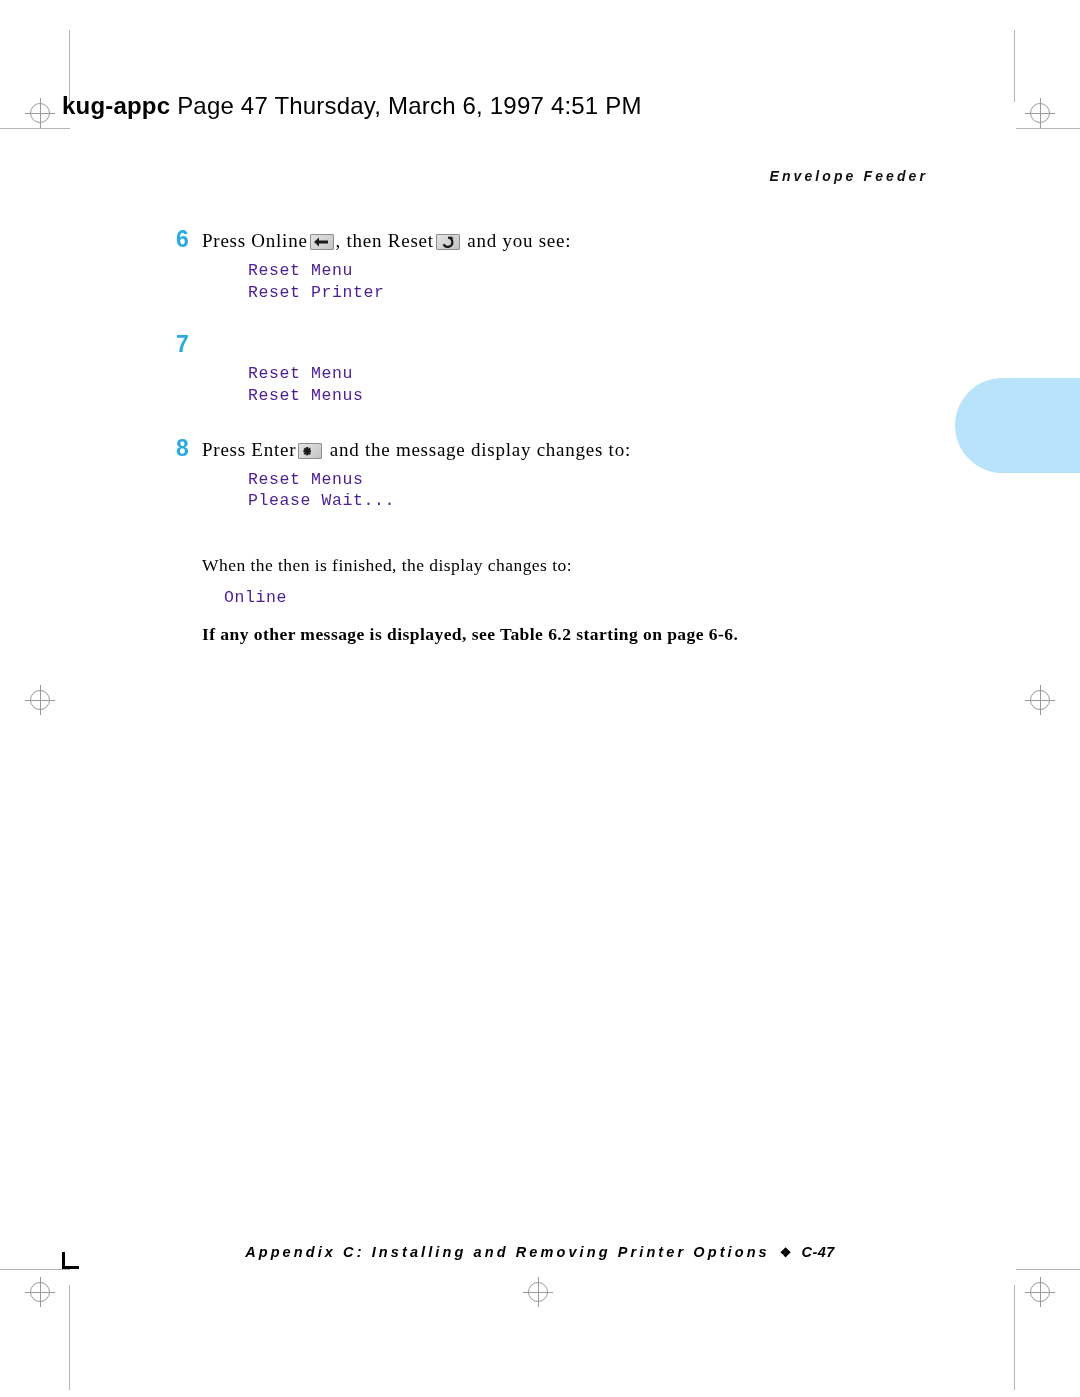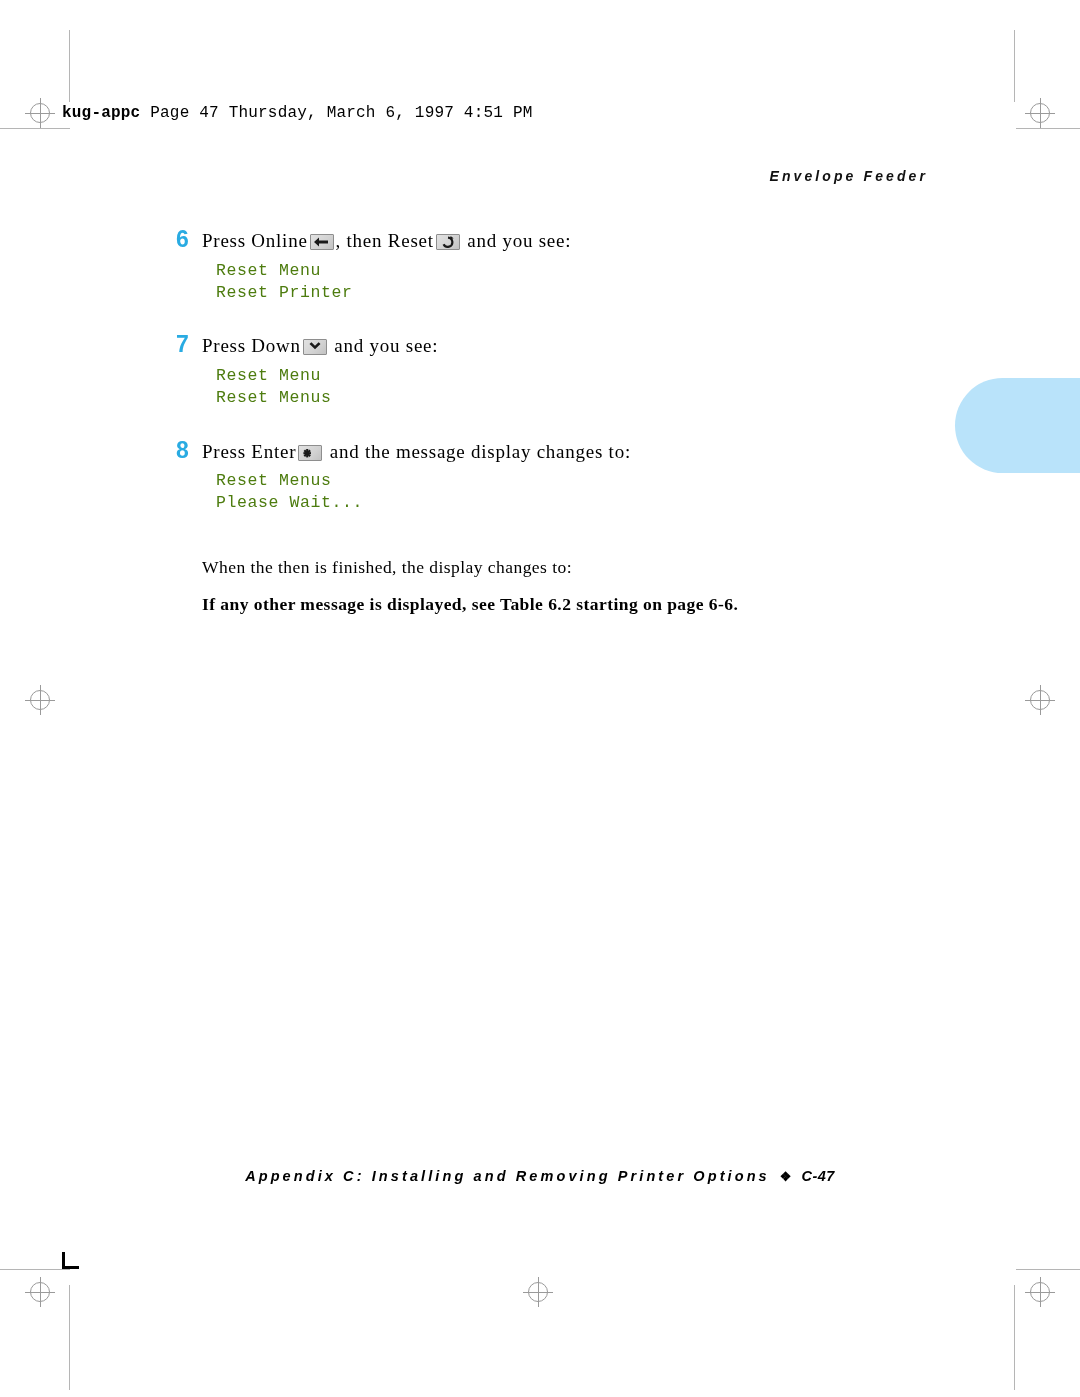--- a/index.html
+++ b/index.html
@@ -56,23 +56,23 @@
     height: 14px;
     border-left: 3px solid #000;
     border-bottom: 3px solid #000;
     pointer-events: none;
   }
 
   
   .slug {
     position: absolute;
     left: 62px;
-    top: 104px;
-    font-family: Liberation Mono, monospace;
-    font-size: 16px;
+    top: 92px;
+    font-family: Liberation Sans, sans-serif;
+    font-size: 24px;
     letter-spacing: 0.2px;
     white-space: nowrap;
   }
   .slug b { font-weight: bold; }
 
   
   .running-head {
     position: absolute;
     right: 152px;
     top: 168px;
@@ -143,25 +143,25 @@
     box-sizing: border-box;
     overflow: hidden;
   }
   .keycap svg {
     position: absolute;
     left: 1px;
     top: 1px;
   }
 
   .display-lines {
-    margin: 7px 0 0 40px;
+    margin: 7px 0 0 72px;
     font-family: "Liberation Mono", monospace;
     font-size: 16.5px;
     line-height: 1.32;
-    color: #4d7c0f;
+    color: #4c1d95;
     letter-spacing: 0.6px;
   }
   .display-lines div { white-space: pre; }
 
   .para {
     font-family: "Liberation Serif", serif;
     font-size: 17.5px;
     letter-spacing: 0.45px;
     line-height: 1.3;
     margin: 0 0 0 26px;
@@ -173,21 +173,21 @@
   .display-lines.indent-sm { margin-left: 48px; }
 
   .spacer-lg { height: 28px; }
   .spacer-md { height: 22px; }
 
   
   .footer {
     position: absolute;
     left: 0;
     right: 0;
-    top: 1168px;
+    top: 1244px;
     text-align: center;
     font-family: "Liberation Sans", sans-serif;
     font-style: italic;
     font-size: 14.5px;
     font-weight: 600;
     letter-spacing: 3.1px;
     white-space: nowrap;
   }
   .footer .dia {
     font-style: normal;
@@ -278,23 +278,20 @@
       <div>Reset Menu</div>
       <div>Reset Printer</div>
     </div>
   </div>
 
   <div class="spacer-lg"></div>
 
   <div class="step">
     <div class="step-row">
       <div class="step-num">7</div>
-      <div class="step-text"><span>Press Down</span><span class="keycap"><svg width="20" height="12" viewBox="0 0 20 12">
-              <path d="M4.5 3 L10 8.2 L15.5 3 L13.6 1.3 L10 4.8 L6.4 1.3 Z" fill="#1a1a1a"></path>
-            </svg></span> <span>and you see:</span></div>
     </div>
     <div class="display-lines">
       <div>Reset Menu</div>
       <div>Reset Menus</div>
     </div>
   </div>
 
   <div class="spacer-lg"></div>
 
   <div class="step">
@@ -314,20 +311,21 @@
       <div>Please Wait...</div>
     </div>
   </div>
 
   <div class="spacer-md"></div>
 
 
   <p class="para gap-top">When the then is finished, the display changes to:</p>
 
   <div class="display-lines indent-sm" style="margin-top:10px;">
+    <div>Online</div>
   </div>
 
   <p class="para gap-top-sm">If any other message is displayed, see Table 6.2 starting on page 6-6.</p>
 
 </div>
 
 <div class="footer">
   <span>Appendix C: Installing and Removing Printer Options</span><span class="dia">❖</span><span class="pagenum">C-47</span>
 </div>
 

